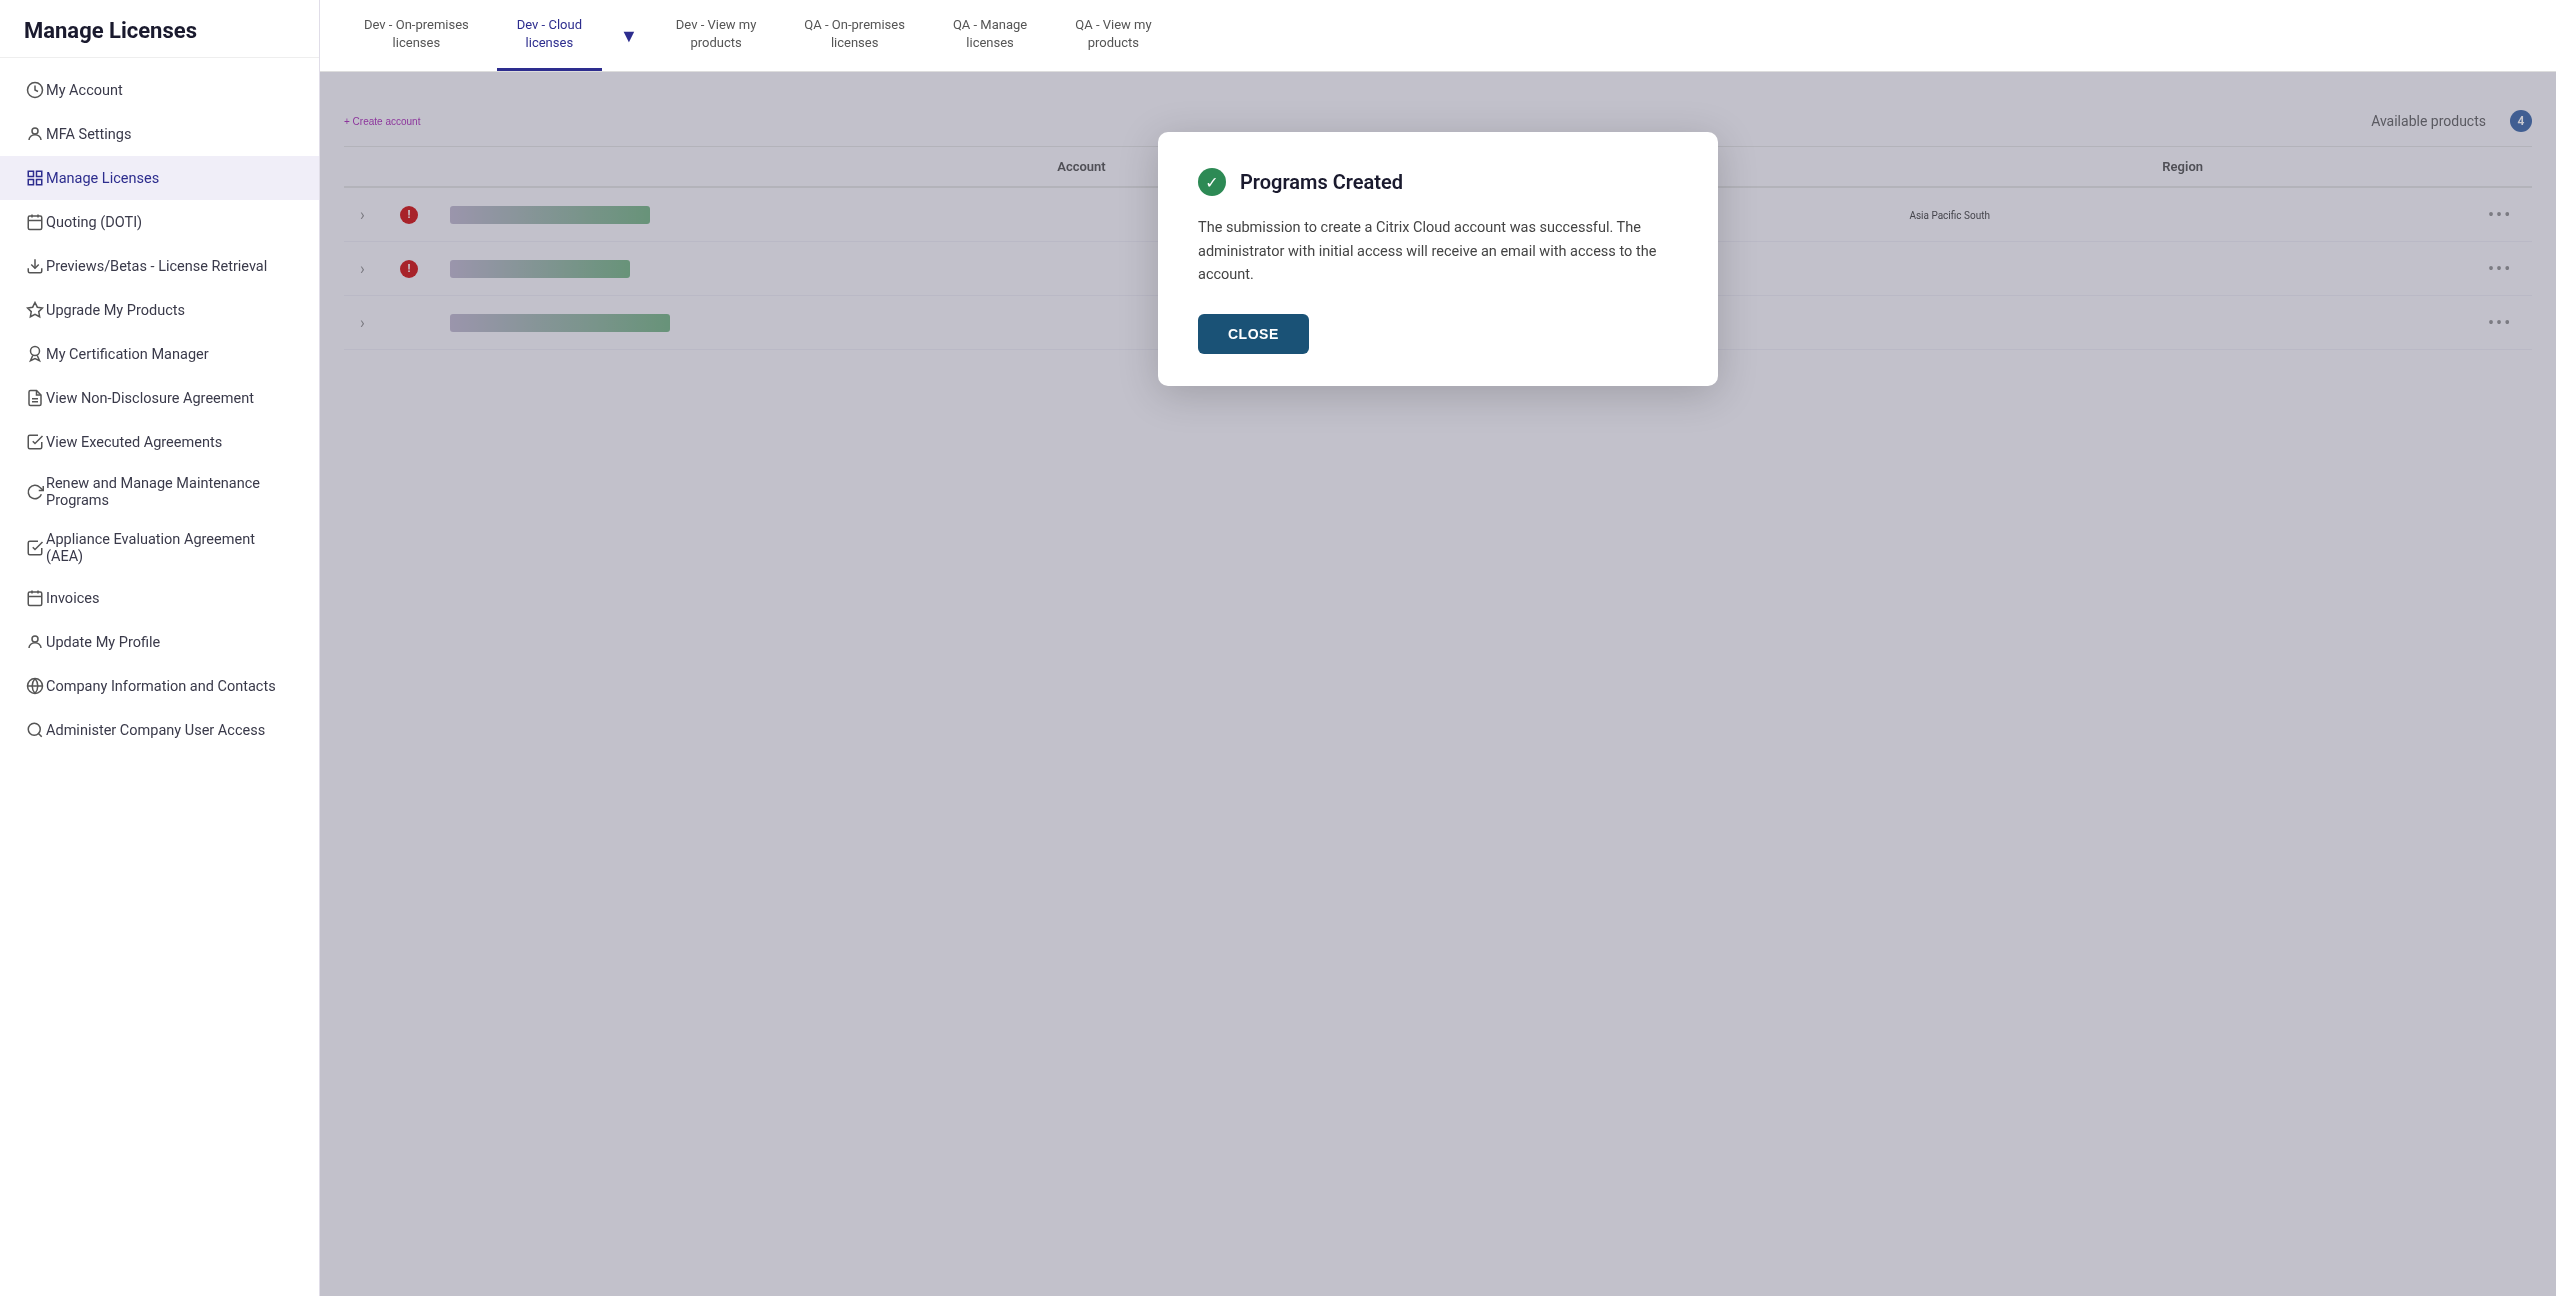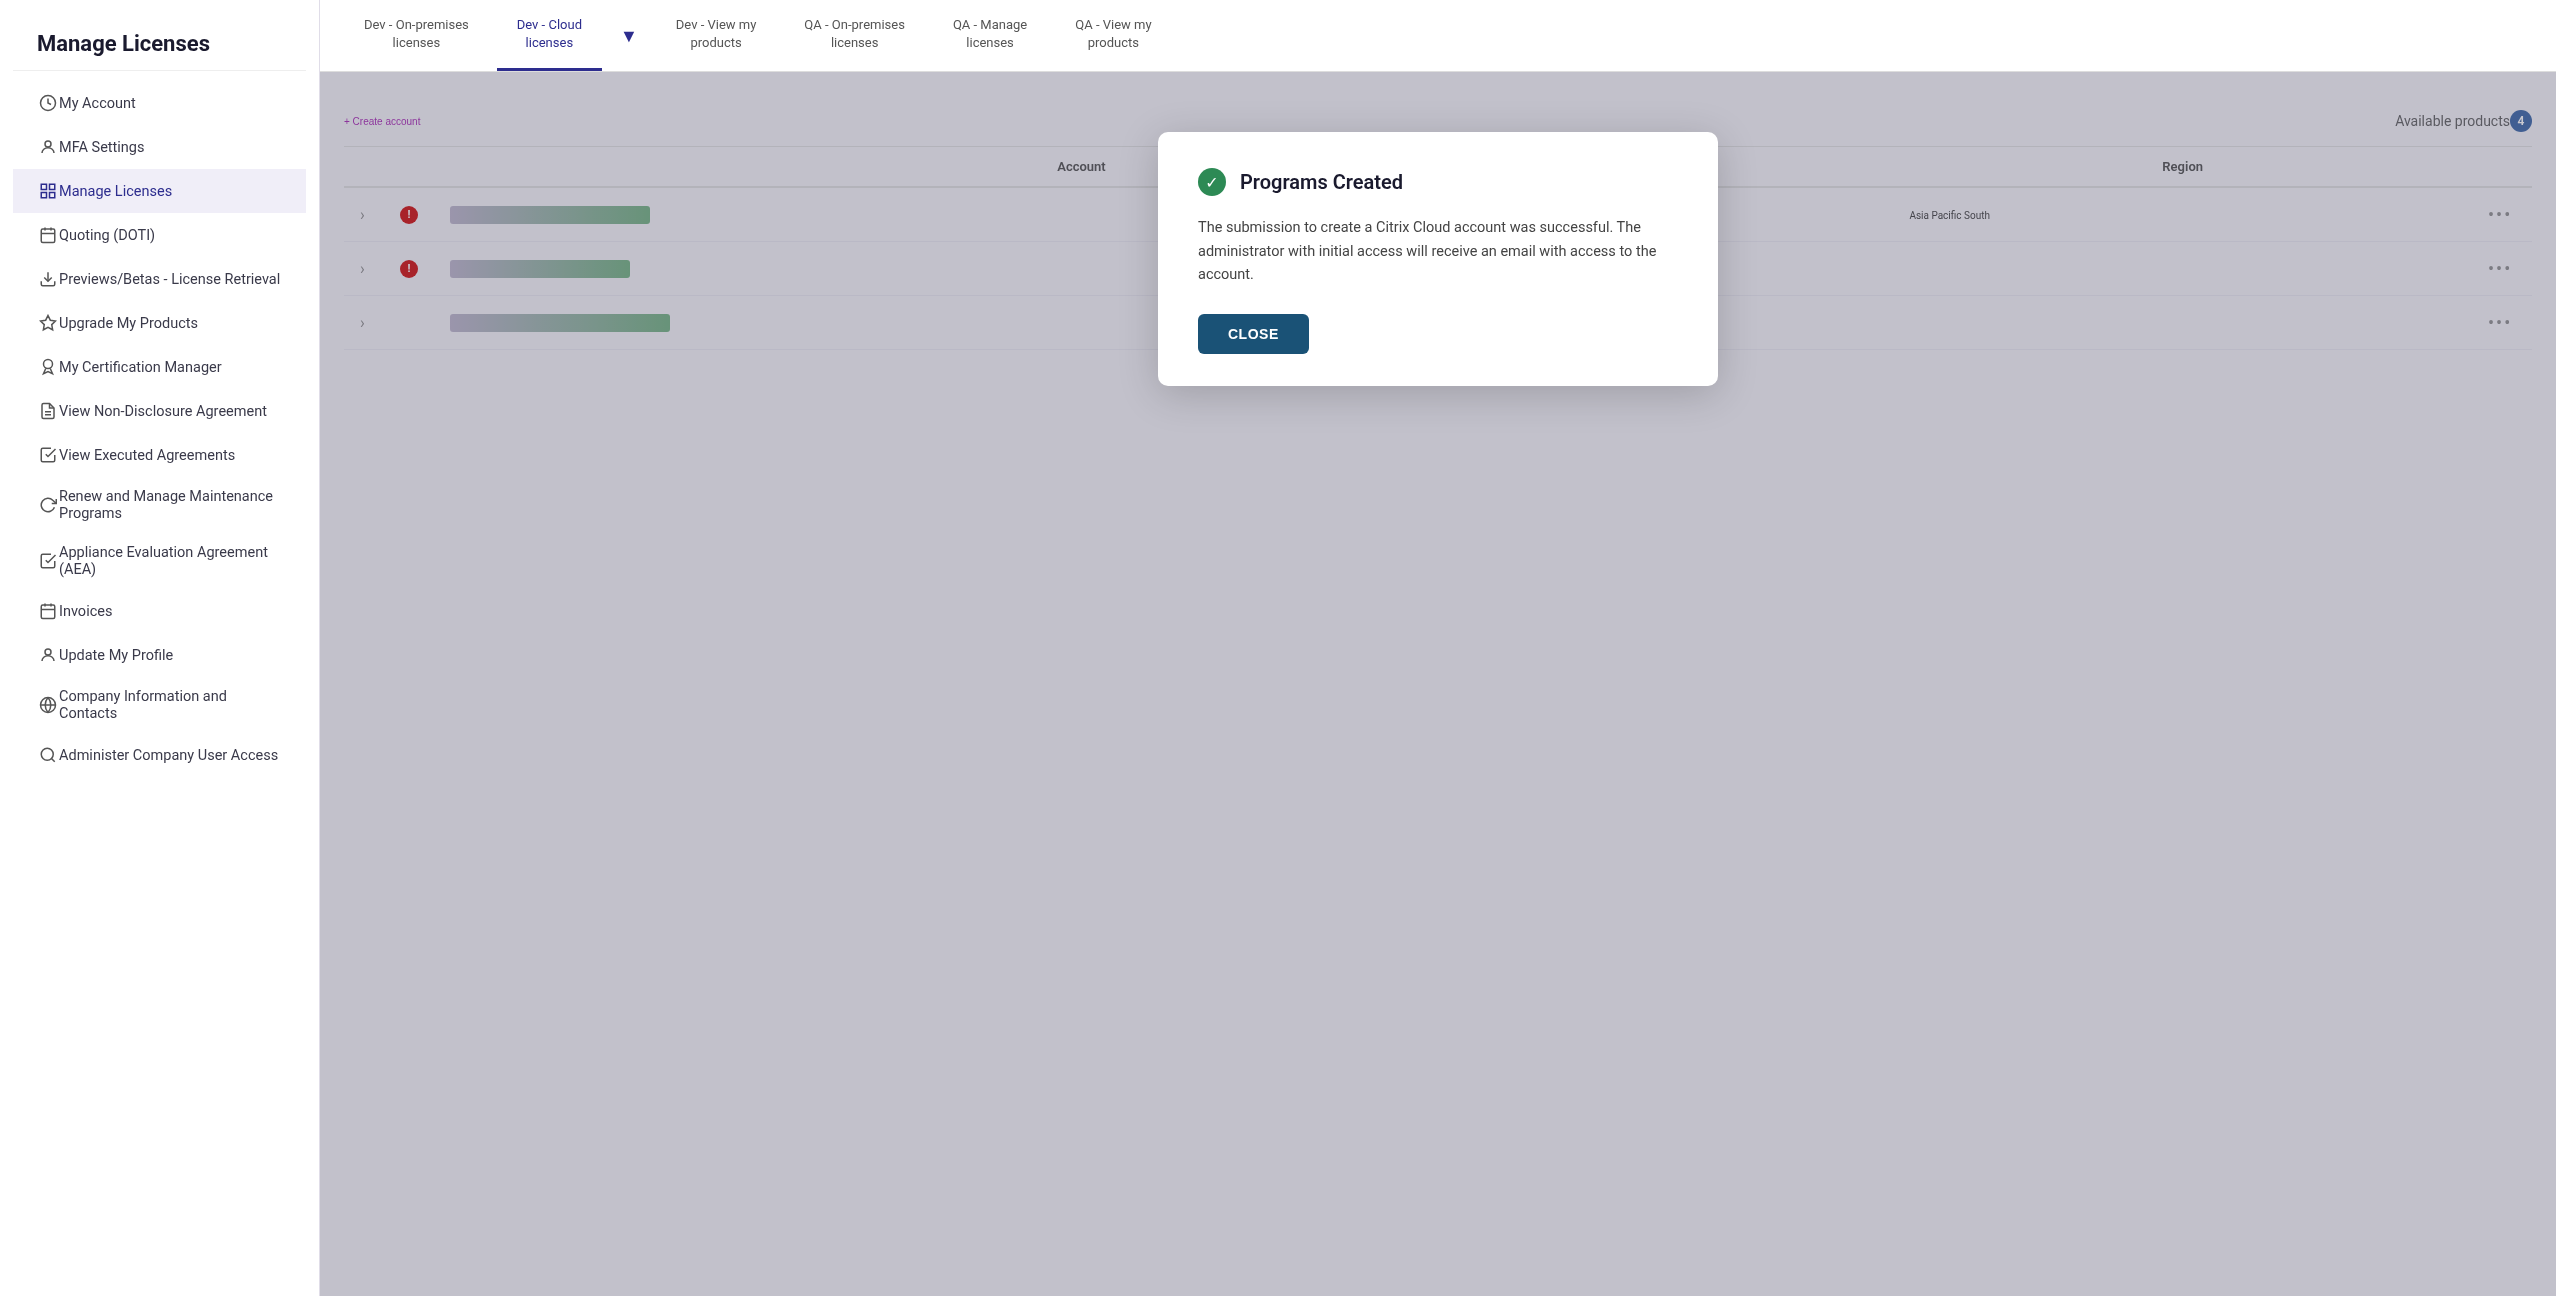--- a/index.html
+++ b/index.html
@@ -11,21 +11,21 @@
       overflow: hidden;
     }
 
     
     .sidebar {
       width: 320px;
       background: #ffffff;
       border-right: 1px solid #e0dde8;
       display: flex;
       flex-direction: column;
-      padding: 13px;
+      padding: 0;
       flex-shrink: 0;
       overflow-y: auto;
     }
 
     .sidebar-header {
       padding: 18px 24px 14px 24px;
       border-bottom: 1px solid #eee;
     }
 
     .sidebar-title {
@@ -143,21 +143,21 @@
       font-size: 10px;
       cursor: pointer;
       font-weight: 500;
       background: none;
       border: none;
     }
 
     .available-products {
       display: flex;
       align-items: center;
-      gap: 0;
+      gap: 24px;
       font-size: 14px;
       color: #555;
     }
 
     .badge {
       background: #2d5ba0;
       color: white;
       border-radius: 50%;
       width: 22px;
       height: 22px;

